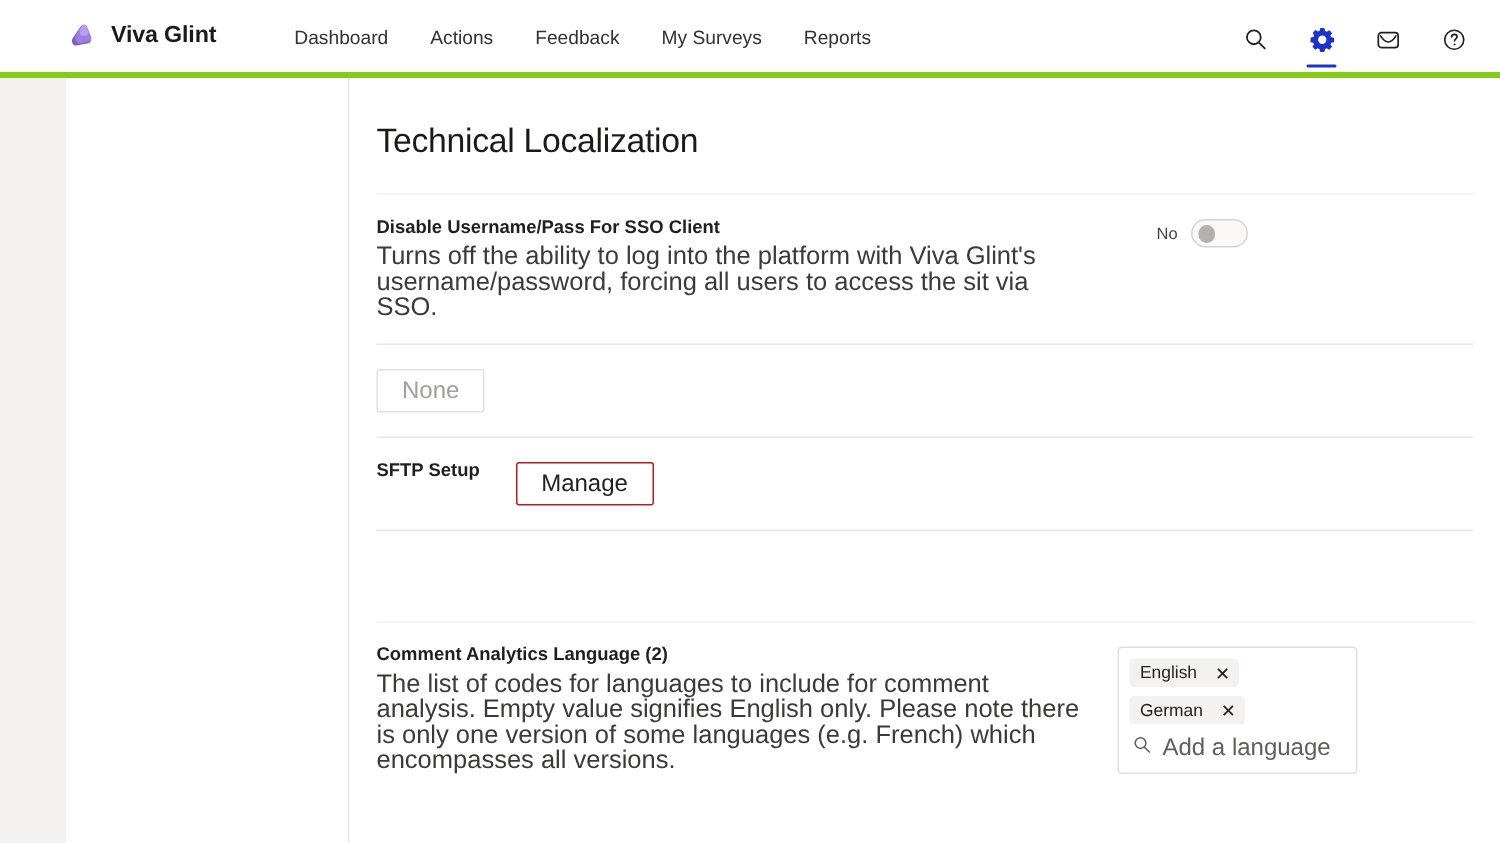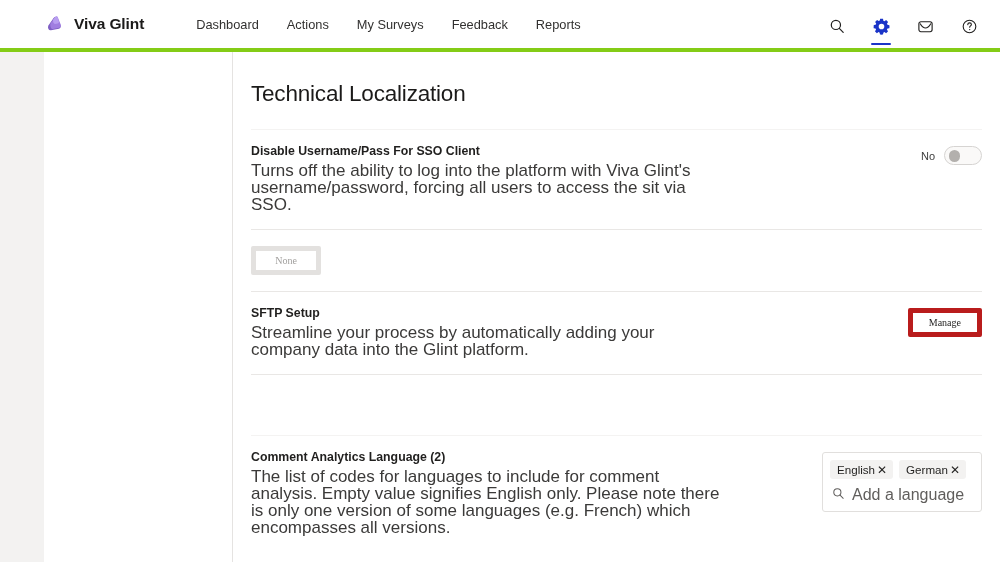--- a/index.html
+++ b/index.html
@@ -132,21 +132,21 @@
     margin-top: 22px;
   }
   .rule {
     height: 1px;
     background: #e9e7e5;
   }
 
   .setting-row {
     display: flex;
     align-items: flex-start;
-    justify-content: space-between;
+    justify-content: flex-start;
     padding: 14px 0 16px 0;
     gap: 24px;
   }
   .setting-text { max-width: 600px; }
   .setting-label {
     font-size: 12.3px;
     font-weight: bold;
     color: #201f1e;
     margin-bottom: 4px;
     letter-spacing: 0px;
@@ -186,25 +186,25 @@
     width: 11.5px; height: 11.5px;
     border-radius: 50%;
     background: #b3b0ad;
   }
 
   
   .btn {
     min-width: 70px;
     height: 29px;
     padding: 0 16px;
-    border: 5px solid #b91c1c;
+    border: 1px solid #b91c1c;
     border-radius: 2px;
     background: #ffffff;
-    font-size: 10px;
-    font-family: Liberation Serif, serif;
+    font-size: 16px;
+    font-family: Liberation Sans, sans-serif;
     color: #201f1e;
     cursor: pointer;
     display: inline-flex;
     align-items: center;
     justify-content: center;
   }
   .btn.muted { color: #a19f9d; border-color: #e3e1df; }
 
   
   .langbox {
@@ -216,21 +216,21 @@
   }
   .chips {
     display: flex;
     flex-wrap: wrap;
     gap: 6px;
     margin-bottom: 6px;
   }
   .chip {
     display: inline-flex;
     align-items: center;
-    gap: 2px;
+    gap: 12px;
     background: #f3f2f1;
     border-radius: 3px;
     padding: 3px 6px 3px 7px;
     font-size: 11.6px;
     color: #201f1e;
     cursor: default;
   }
   .chip .x {
     font-size: 12px;
     line-height: 1;
@@ -267,22 +267,22 @@
         <path d="M6.6 9.2 L10.7 3.4 C11.6 2.1 13.6 2.4 14.1 3.9 L16.8 10.7 C17.3 12.0 16.5 13.4 15.2 13.7 L9.0 15.0 C7.1 15.4 5.7 11.9 6.6 9.2 Z" fill="#a07ee0"></path>
         <path d="M9.2 5.6 L11.2 2.9 C11.9 2.0 13.4 2.3 13.7 3.4 L14.9 7.6 C15.2 8.6 14.5 9.5 13.6 9.6 L11.1 9.9 C9.6 10.1 8.6 7.3 9.2 5.6 Z" fill="#b89ef0"></path>
       </svg>
     </span>
     <span class="brand-name">Viva Glint</span>
   </div>
 
   <nav class="mainnav">
     <a href="#">Dashboard</a>
     <a href="#">Actions</a>
+    <a href="#">Feedback</a>
     <a href="#">My Surveys</a>
-    <a href="#">Feedback</a>
     <a href="#">Reports</a>
   </nav>
 
   <div class="topbar-right">
 
     <div class="icon-btn">
       <svg width="16" height="16" viewBox="0 0 16 16">
         <circle cx="6.9" cy="6.9" r="4.6" fill="none" stroke="#201f1e" stroke-width="1.2"></circle>
         <line x1="10.3" y1="10.4" x2="14.2" y2="14.3" stroke="#201f1e" stroke-width="1.2" stroke-linecap="round"></line>
       </svg>
@@ -345,21 +345,20 @@
       <div class="setting-row">
         <div class="setting-ctrl">
           <button class="btn muted">None</button>
         </div>
       </div>
       <div class="rule"></div>
 
       <div class="setting-row">
         <div class="setting-text">
           <div class="setting-label">SFTP Setup</div>
-          <div class="setting-desc">Streamline your process by automatically adding your company data into the Glint platform.</div>
         </div>
         <div class="setting-ctrl">
           <button class="btn">Manage</button>
         </div>
       </div>
       <div class="rule"></div>
 
       <div class="section-head" style="padding-top:38px;">
         <div class="rule-light"></div>
       </div>

